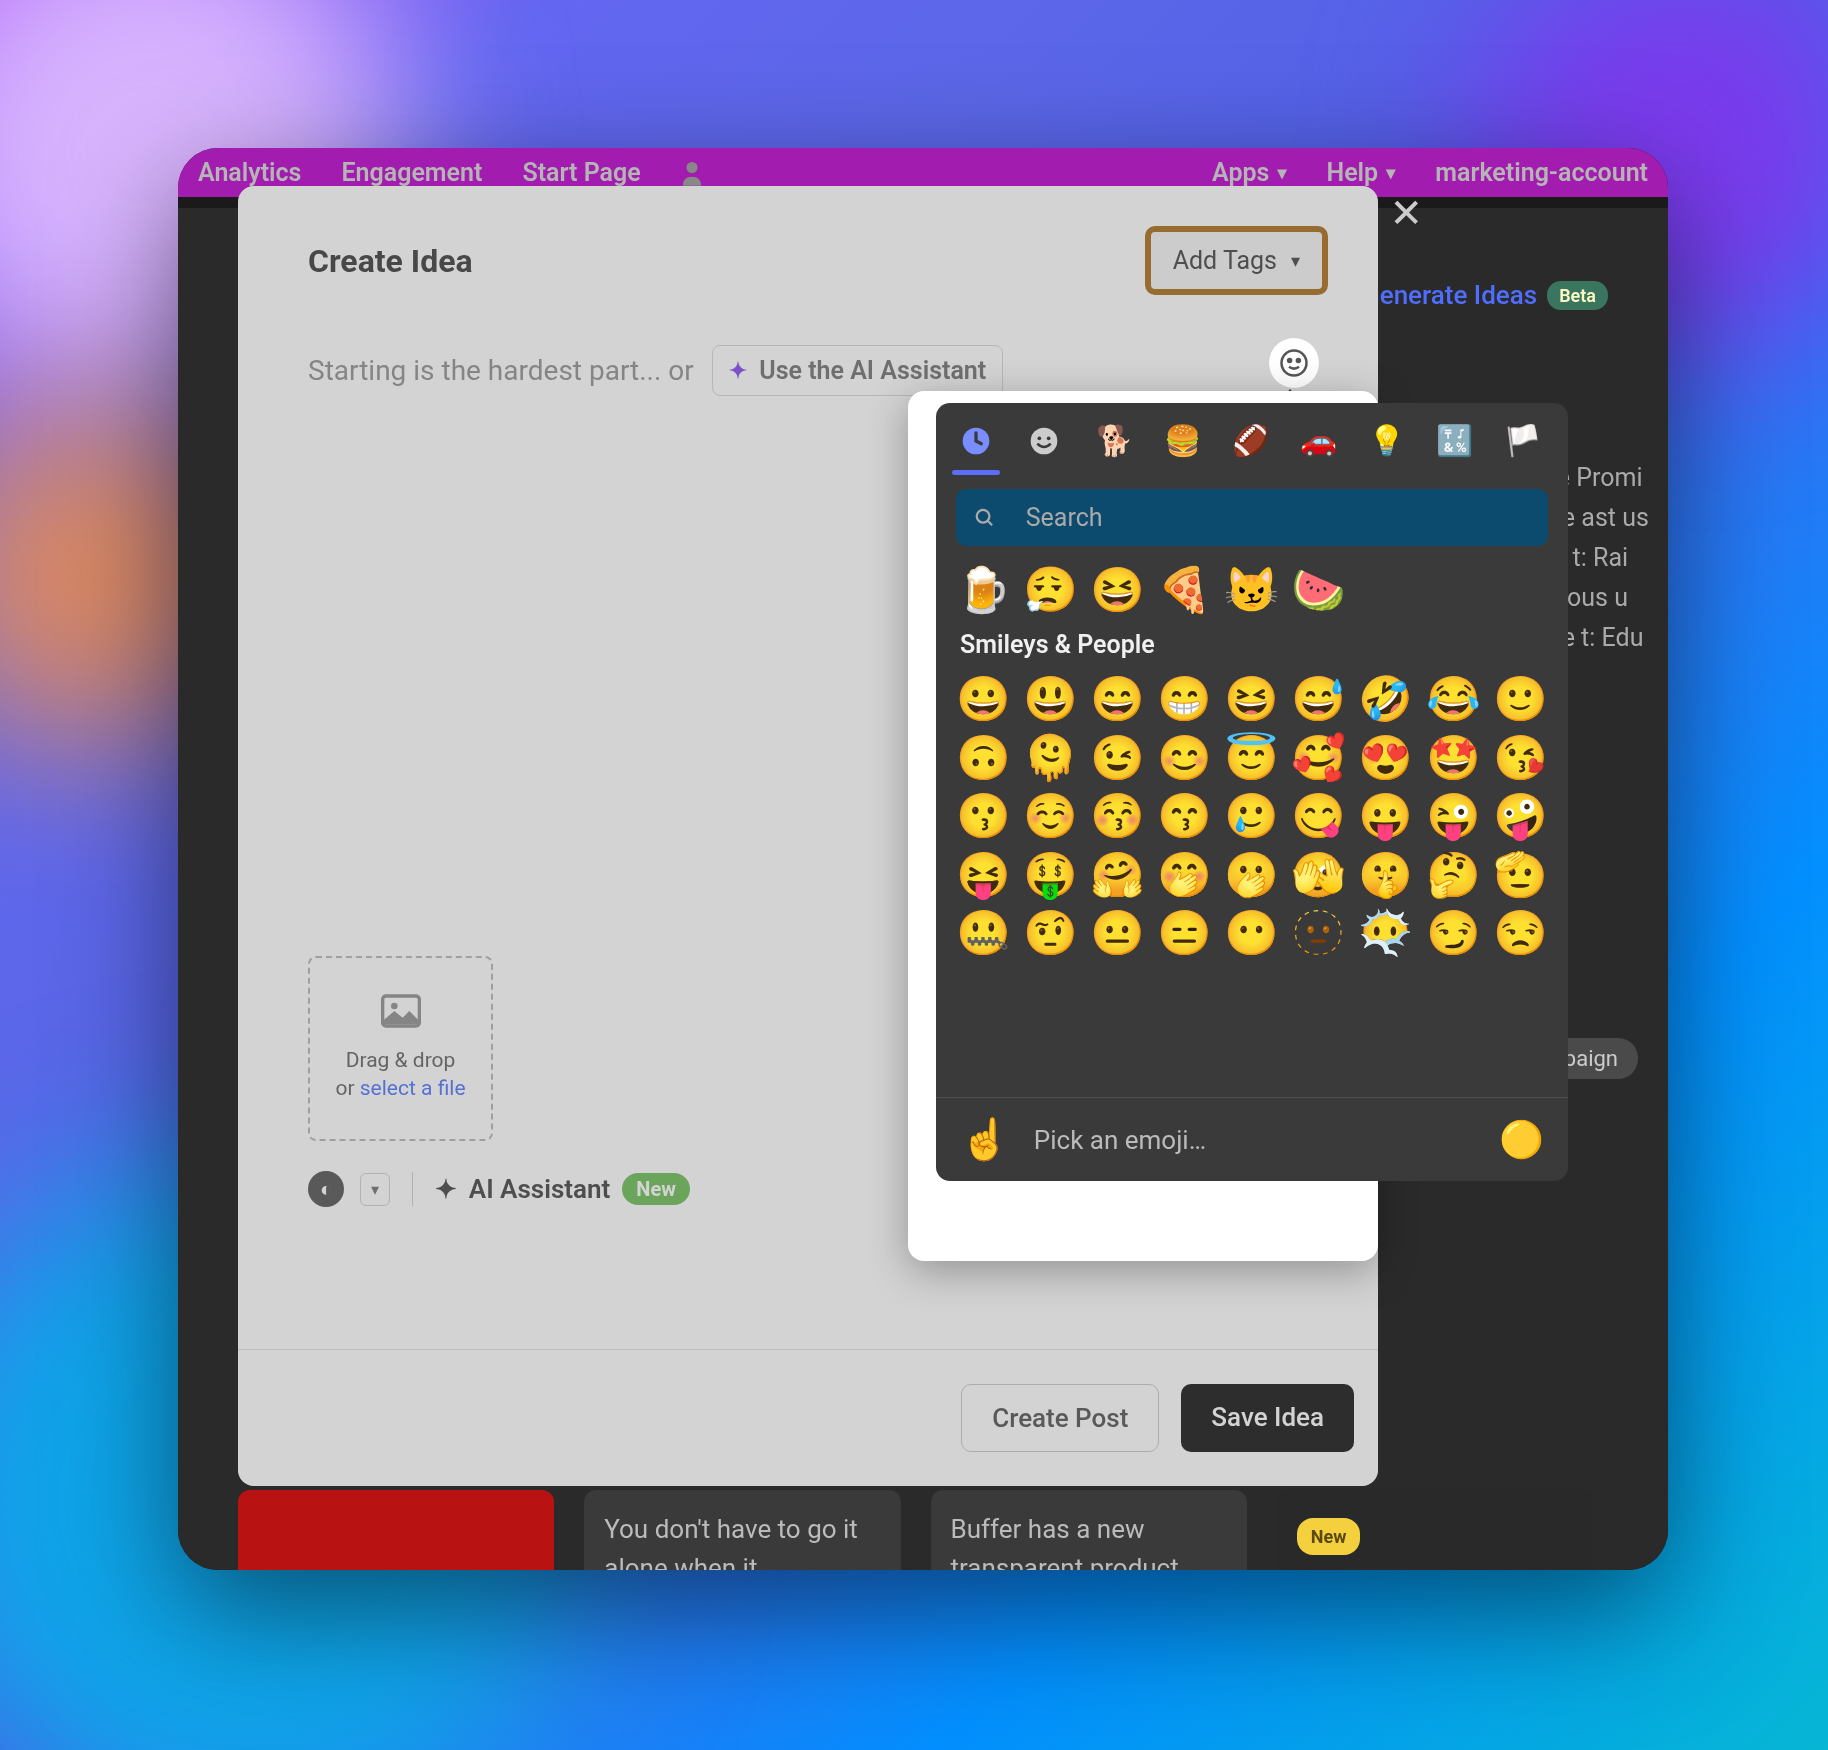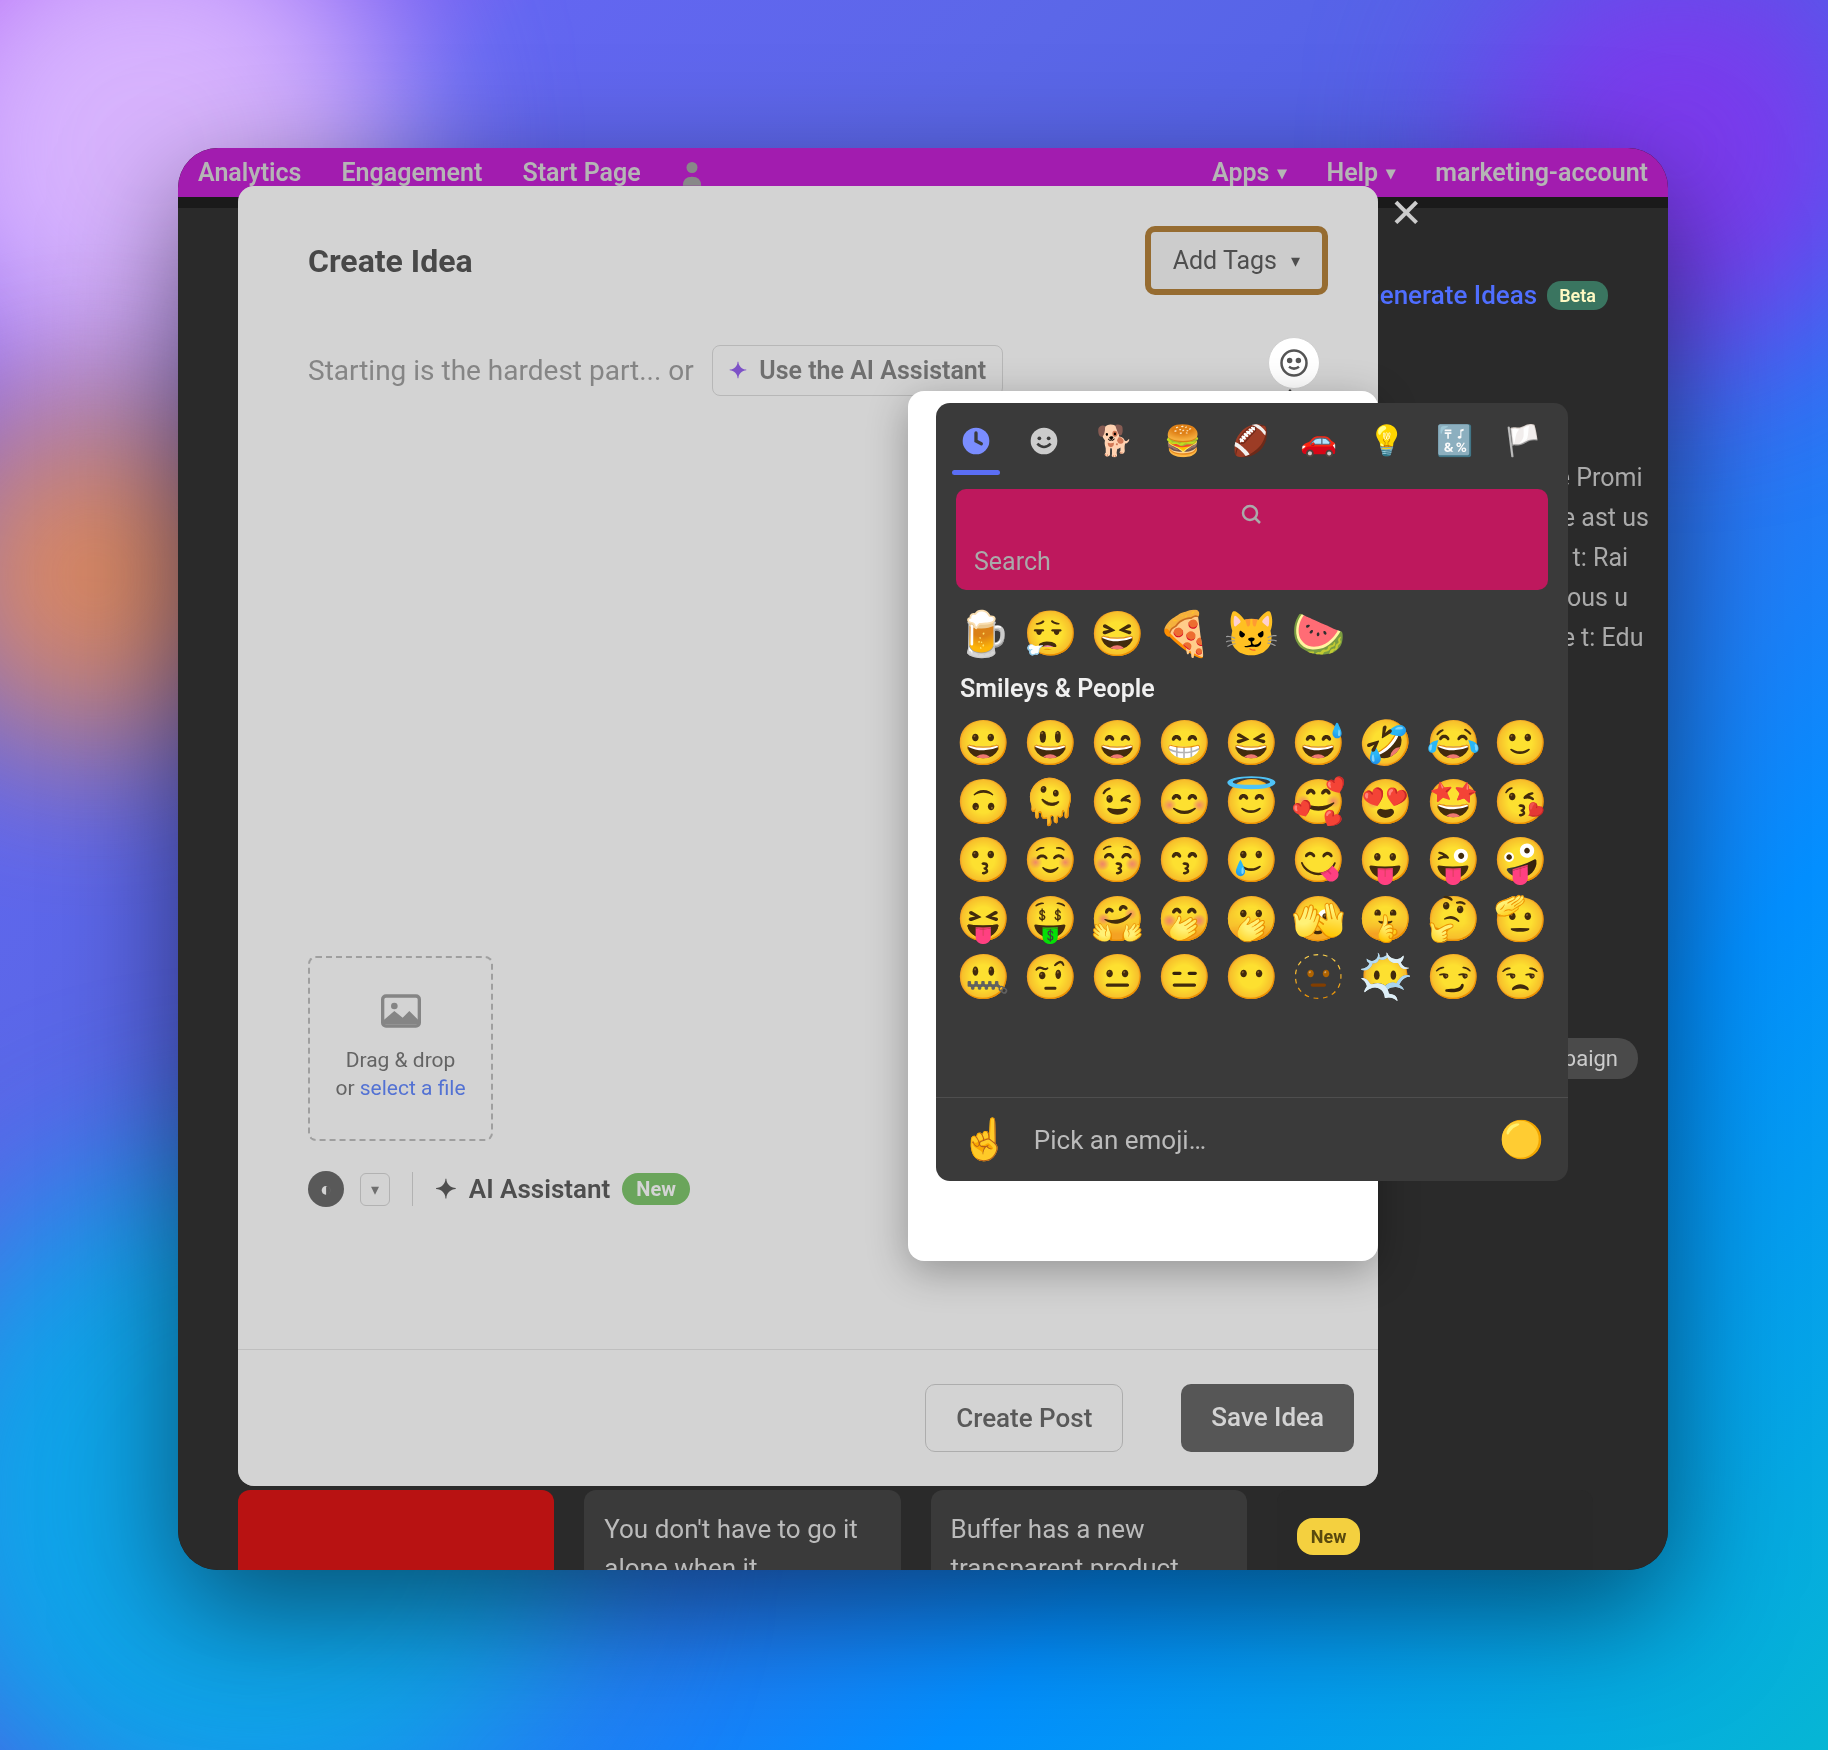--- a/index.html
+++ b/index.html
@@ -292,24 +292,23 @@
   border-radius: 10px;
   font-size: 26px;
   font-weight: 500;
 }
 .btn-outline {
   border: 1px solid #c5c5c5;
   background: #fff;
   color: #444;
 }
 .btn-primary {
-  background: #404040;
+  background: #000000;
   color: #fff;
   border: none;
-  margin-left: 36px;
 }
 
 
 .emoji-picker {
   position: absolute;
   top: 88px;
   right: -190px;
   width: 632px;
   height: 778px;
   background: #3a3a3a;
@@ -336,27 +335,26 @@
   content: '';
   position: absolute;
   bottom: -6px; left: -4px; right: -4px;
   height: 5px;
   background: #5b6ef5;
   border-radius: 3px;
 }
 .ep-tab svg, .ep-tab .glyph { width: 32px; height: 32px; display: block; font-size: 30px; line-height: 32px; text-align: center; }
 .ep-search {
   margin: 14px 20px;
-  background: #be185d;
+  background: #0c4a6e;
   border-radius: 10px;
   padding: 14px 18px;
   display: flex;
   align-items: center;
-  gap: 20px;
-  flex-direction: column;
+  gap: 30px;
 }
 .ep-search input {
   background: transparent;
   border: none;
   outline: none;
   color: #ddd;
   font-size: 25px;
   width: 100%;
 }
 .ep-search input::placeholder { color: #aaa; }

